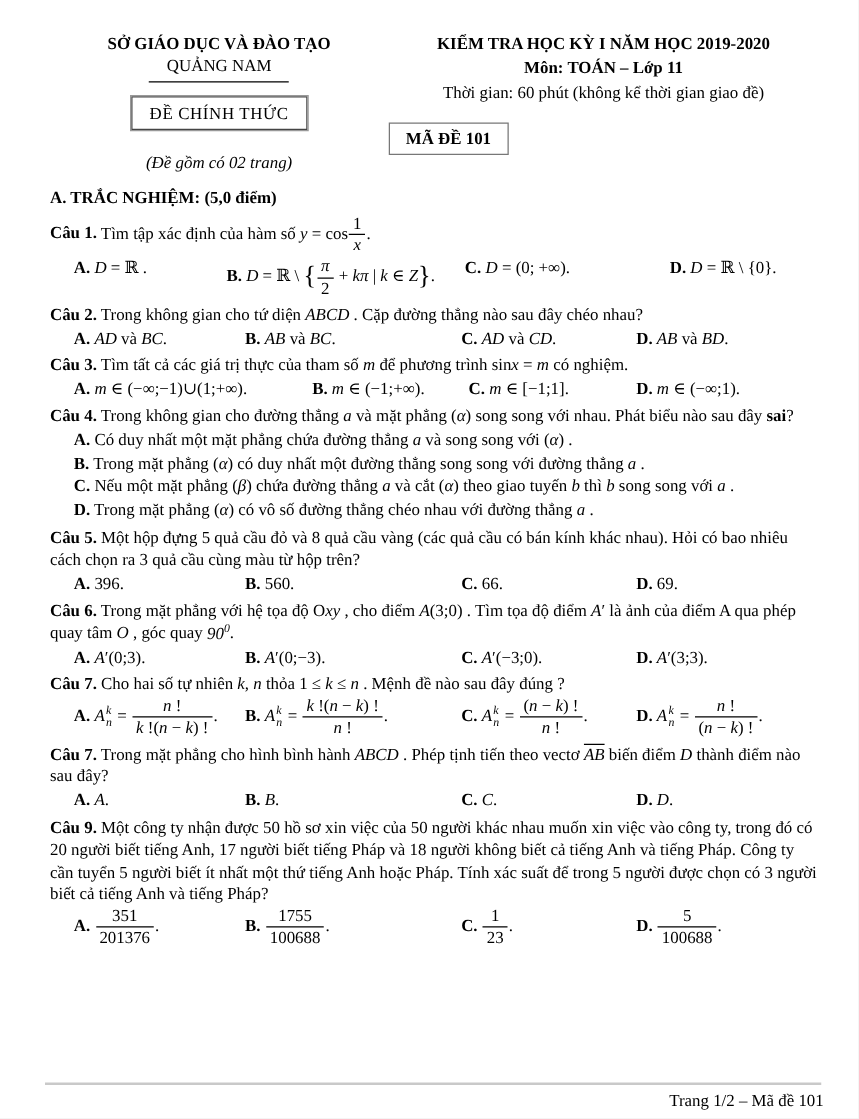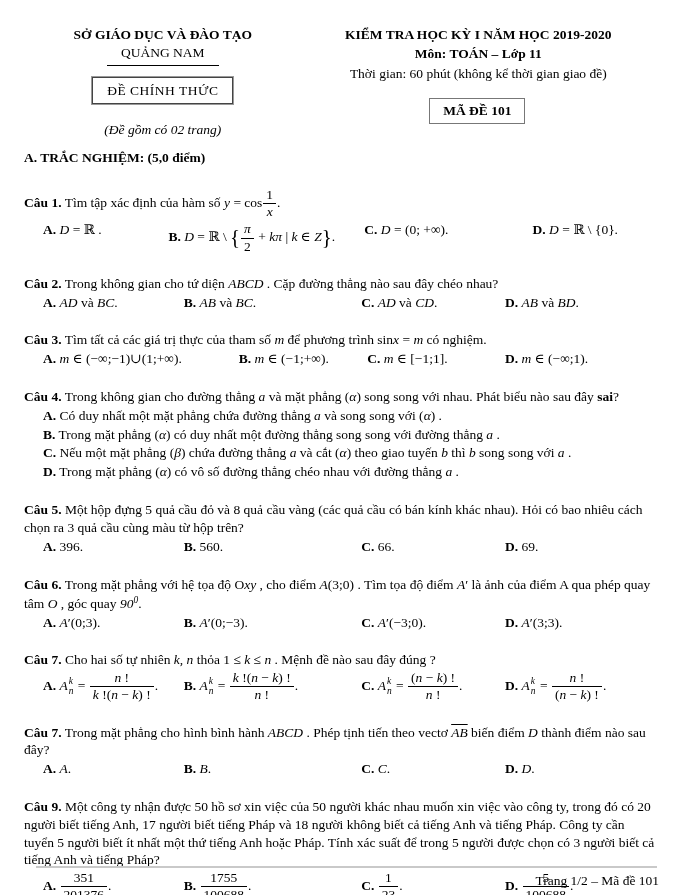--- a/index.html
+++ b/index.html
@@ -1,39 +1,39 @@
 <!DOCTYPE html>
 <html><head>
 <meta charset="utf-8">
 <style>
   html,body{margin:0;padding:0;background:#e8e8e8;}
   .page{
     width:687px;height:895px;box-sizing:border-box;background:#ffffff;
-    padding:26px 32px 0 24px;position:relative;overflow:hidden;
+    padding:26px 32px 0 40px;position:relative;overflow:hidden;
     font-family:"Liberation Serif","DejaVu Serif",serif;
     font-size:13.5px;line-height:1.32;color:#000;
   }
   b{font-weight:bold}
   
   .header{display:flex;width:100%}
   .h-left{width:44%;text-align:center}
   .h-right{width:56%;text-align:center}
   .h-org1{font-weight:bold}
   .h-org2{font-weight:normal;display:inline-block;border-bottom:1.5px solid #000;padding:0 14px 3px}
   .de-box{display:inline-block;border:1.5px solid #444;outline:1px solid #999;padding:4px 14px;margin-top:11px;letter-spacing:.5px}
   .h-note{font-style:italic;margin-top:17px}
   .h-title{font-weight:bold}
   .h-sub{font-weight:bold;margin-top:1px}
   .h-time{margin-top:2px}
-  .code-wrap{text-align:center;margin-top:16px;padding-right:2px}
+  .code-wrap{text-align:left;margin-top:16px;padding-right:2px}
   .code-box{display:inline-block;border:1px solid #777;padding:3px 13px;font-weight:bold}
   
   .section-a{font-weight:bold;margin:10px 0 4px}
   
-  .q{margin-top:20px}
+  .q{margin-top:4px}
   .stem{margin:2px 0 1px}
   .opts{display:grid;margin:1px 0 3px;padding-left:19px}
   .opts-std{grid-template-columns:23% 29% 23.5% 24.5%}
   .opts-q1{grid-template-columns:20.5% 32% 27.5% 20%}
   .opts-q3{grid-template-columns:32% 21% 22.5% 24.5%}
   .opt{padding-right:4px}
   .optline{padding-left:19px;margin:1px 0}
   
   .mi{font-style:italic}
   .frac{display:inline-block;vertical-align:middle;text-align:center;line-height:1.05;margin:1px 1px}

